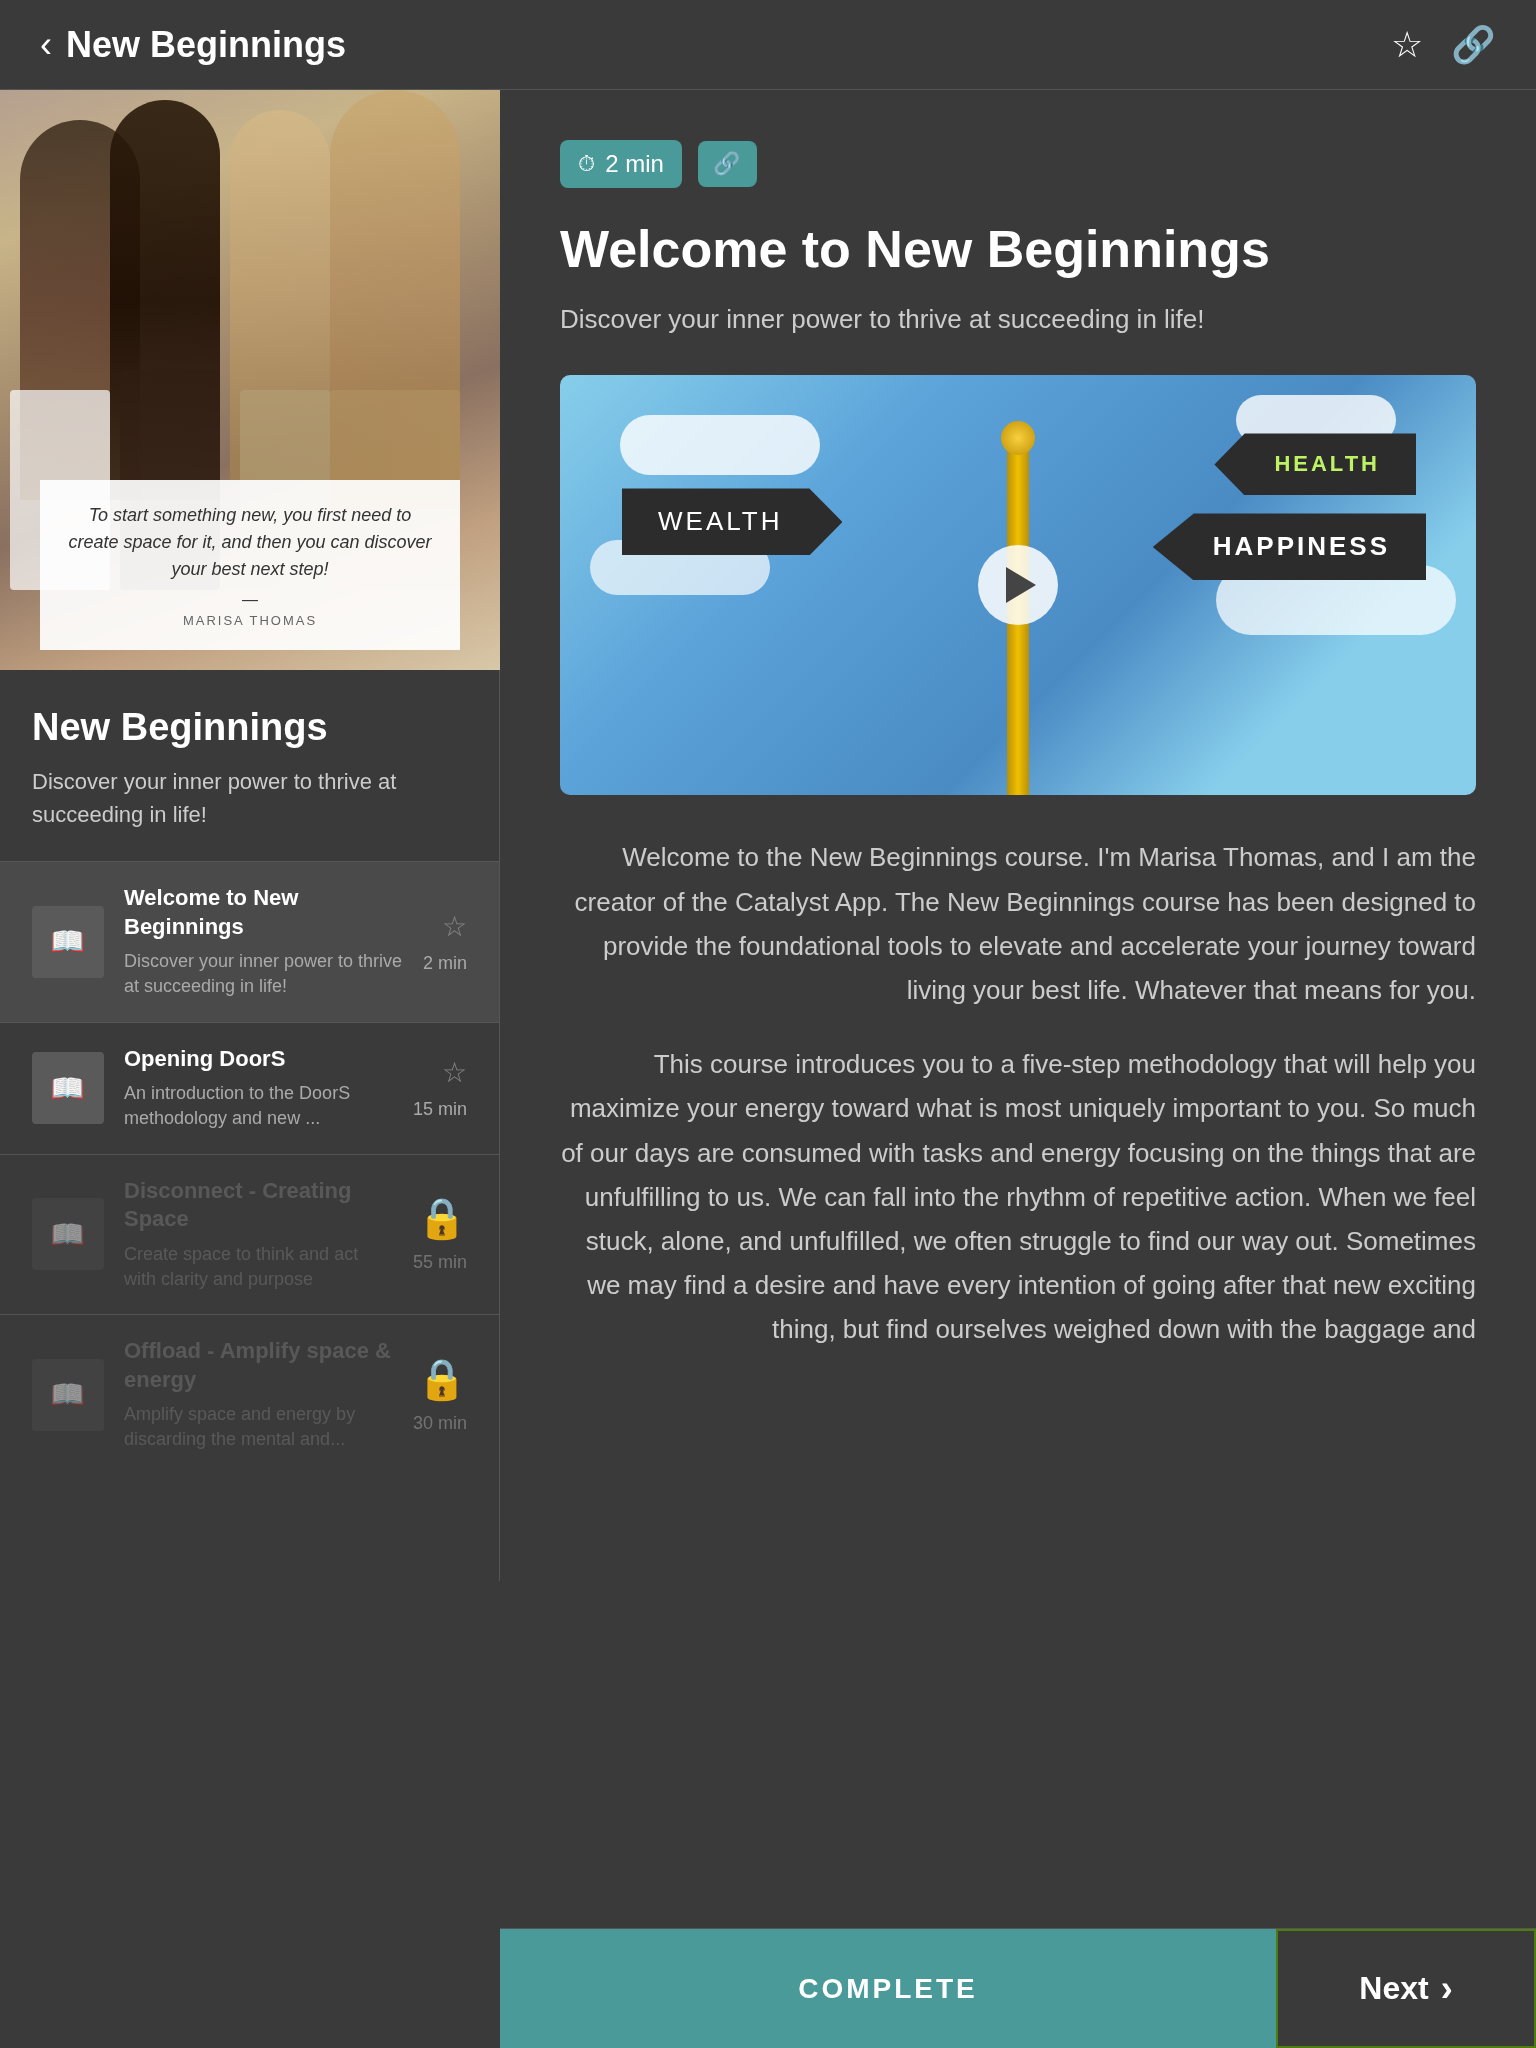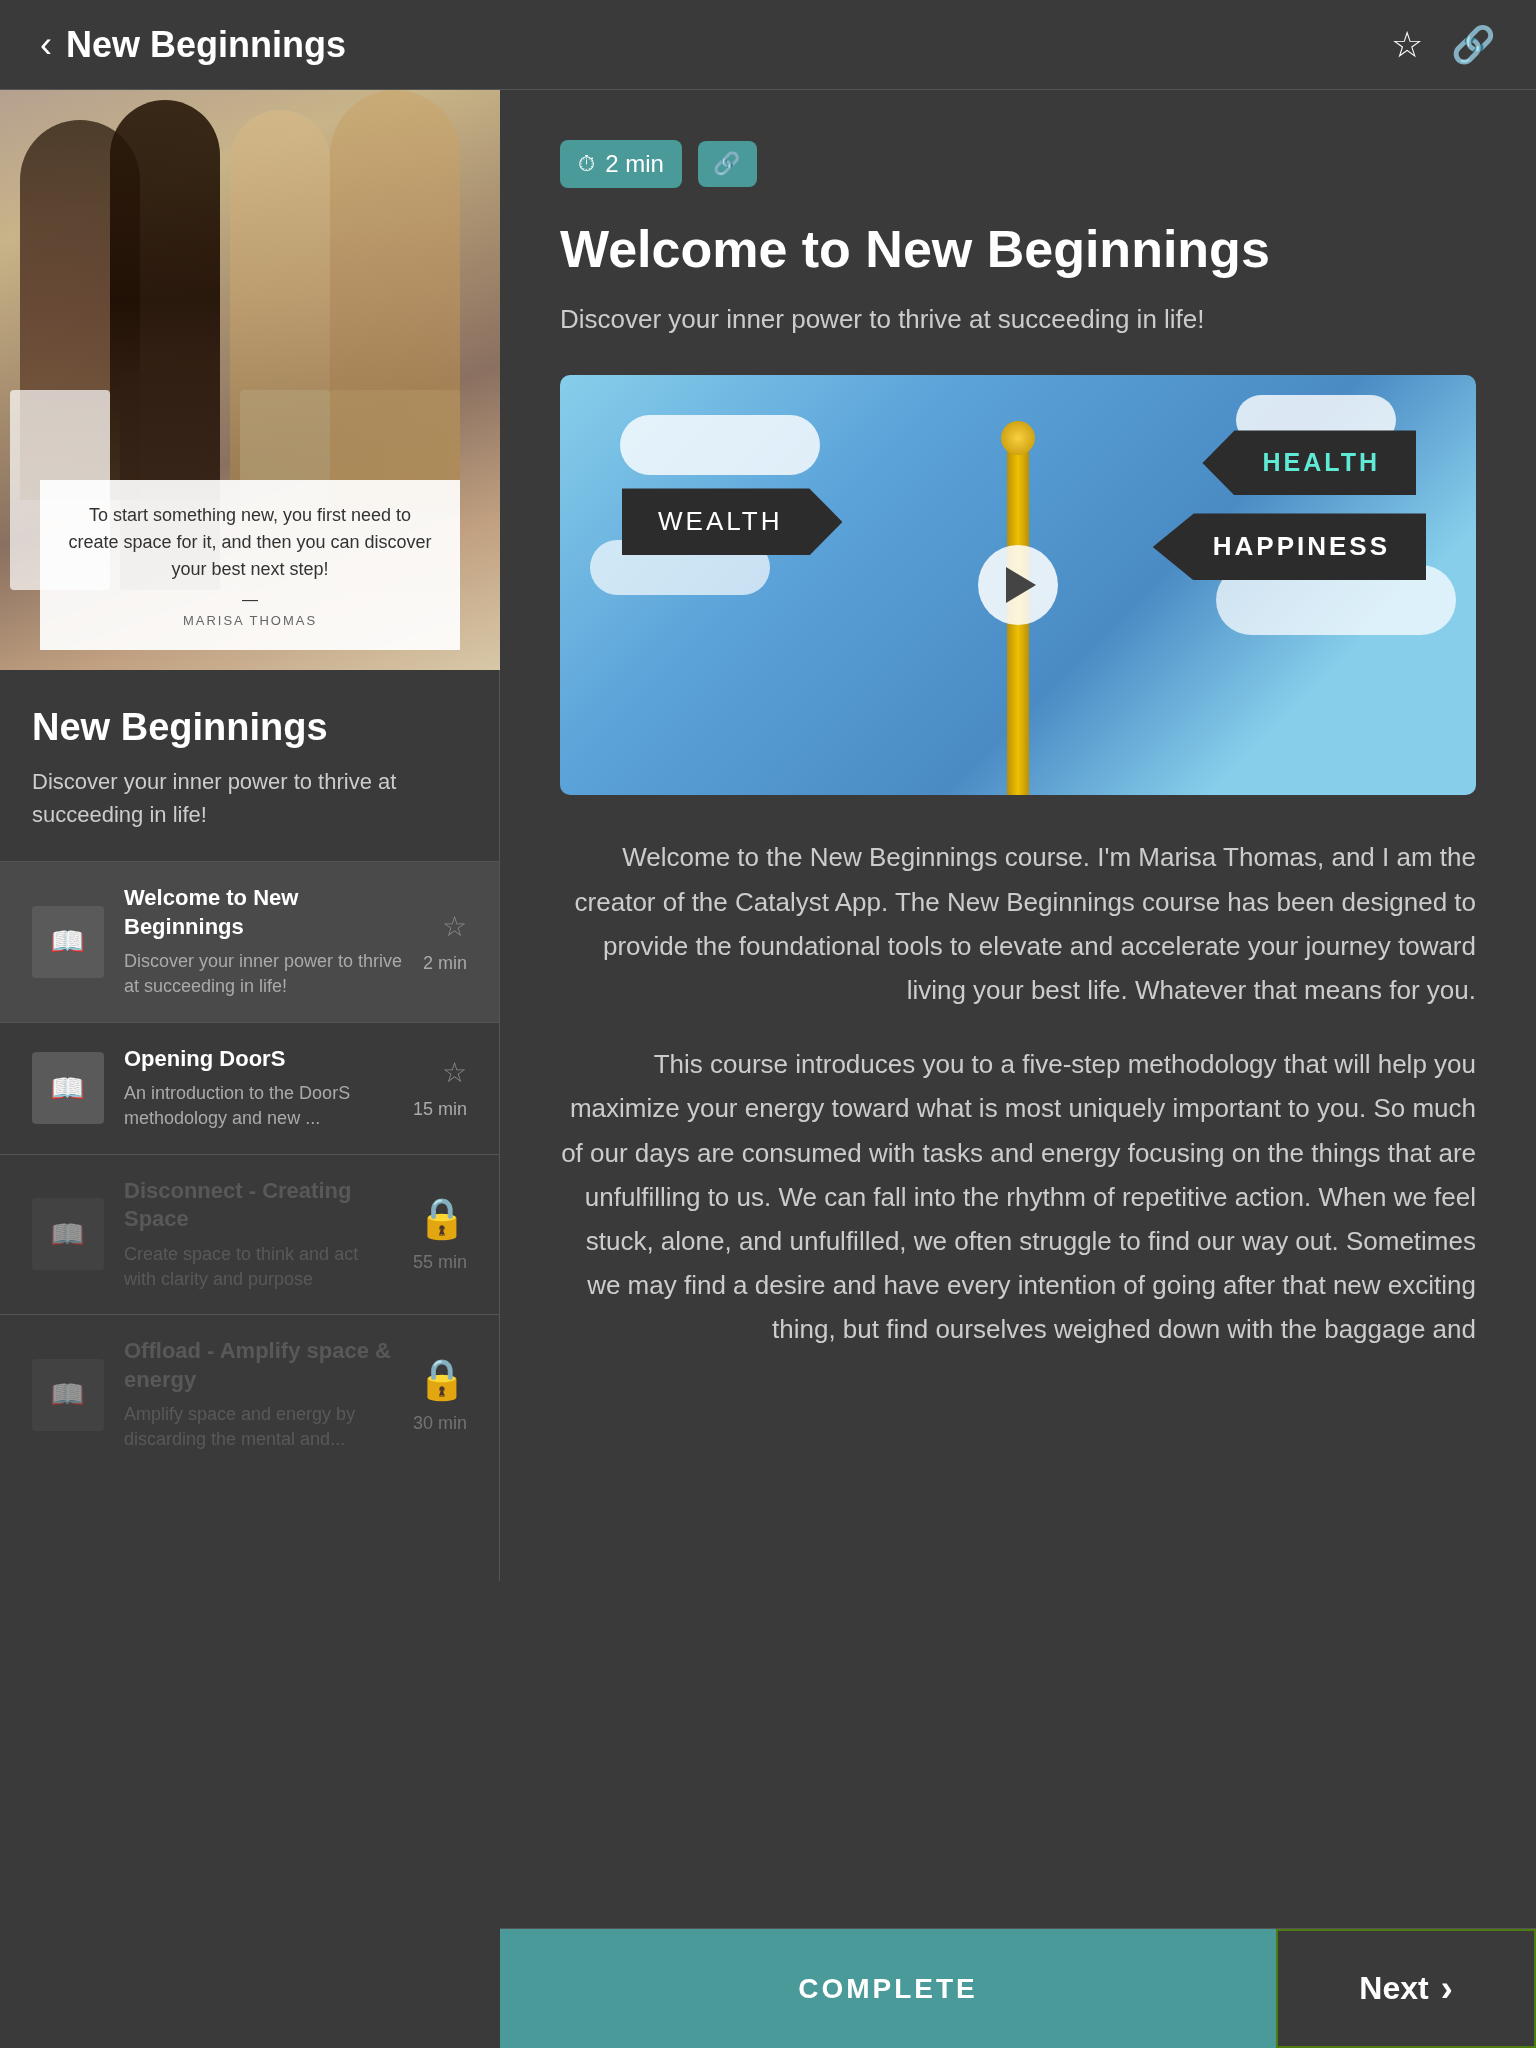--- a/index.html
+++ b/index.html
@@ -72,20 +72,21 @@
     .quote-box {
       position: absolute;
       bottom: 20px;
       left: 40px;
       right: 40px;
       background: rgba(255,255,255,0.92);
       padding: 22px 26px;
       text-align: center;
     }
     .quote-text {
+      font-style: italic;
       font-size: 18px;
       color: #333;
       line-height: 1.5;
       margin-bottom: 8px;
     }
     .quote-dash {
       font-size: 16px;
       color: #333;
       margin-bottom: 4px;
     }
@@ -467,21 +468,21 @@
         <div class="cloud" style="width:180px;height:55px;bottom:200px;left:30px;opacity:0.85;"></div>
 
         <div style="position:absolute;bottom:0;left:50%;transform:translateX(-50%);width:22px;height:350px;background:linear-gradient(to right,#b8900a,#f0c000,#b8900a);z-index:5;"></div>
 
         <div style="position:absolute;bottom:340px;left:50%;transform:translateX(-50%);width:34px;height:34px;background:radial-gradient(circle,#f8d040,#c09000);border-radius:50%;z-index:6;"></div>
 
         <div style="position:absolute;bottom:240px;left:62px;background:#2c2c2c;color:white;font-size:26px;font-weight:400;padding:18px 60px 18px 36px;letter-spacing:3px;clip-path:polygon(0 0, 85% 0, 100% 50%, 85% 100%, 0 100%);z-index:4;">
           <span>WEALTH</span>
         </div>
 
-        <div style="position:absolute;bottom:300px;right:60px;background:#2c2c2c;color:#5eead4;font-size:25px;font-weight:800;padding:18px 36px 18px 60px;letter-spacing:3px;clip-path:polygon(15% 0, 100% 0, 100% 100%, 15% 100%, 0 50%);z-index:4;">
+        <div style="position:absolute;bottom:300px;right:60px;background:#2c2c2c;color:#bef264;font-size:22px;font-weight:800;padding:18px 36px 18px 60px;letter-spacing:3px;clip-path:polygon(15% 0, 100% 0, 100% 100%, 15% 100%, 0 50%);z-index:4;">
           <span>HEALTH</span>
         </div>
 
         <div style="position:absolute;bottom:215px;right:50px;background:#2c2c2c;color:white;font-size:26px;font-weight:800;padding:18px 36px 18px 60px;letter-spacing:3px;clip-path:polygon(15% 0, 100% 0, 100% 100%, 15% 100%, 0 50%);z-index:4;">
           <span>HAPPINESS</span>
         </div>
 
         <div class="play-button">
           <div class="play-triangle"></div>
         </div>

